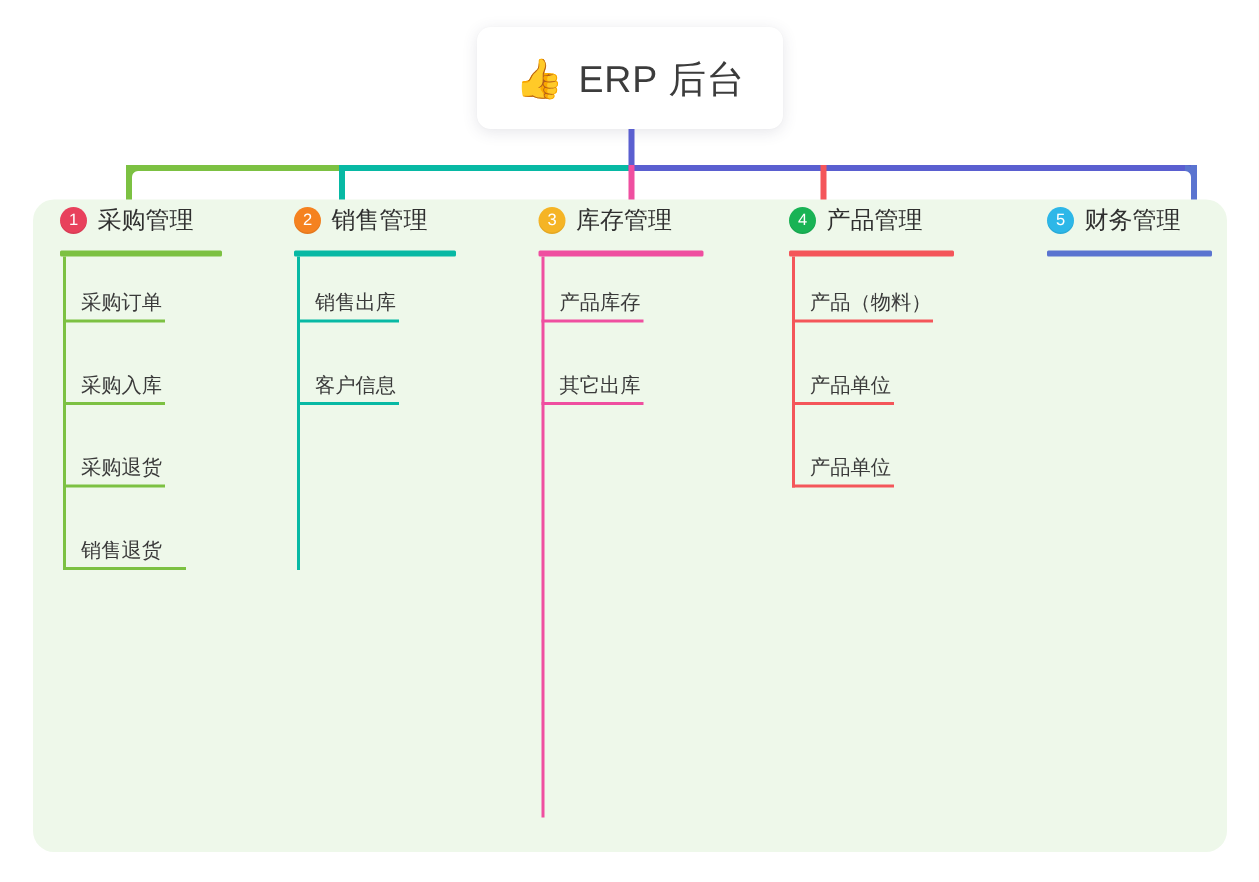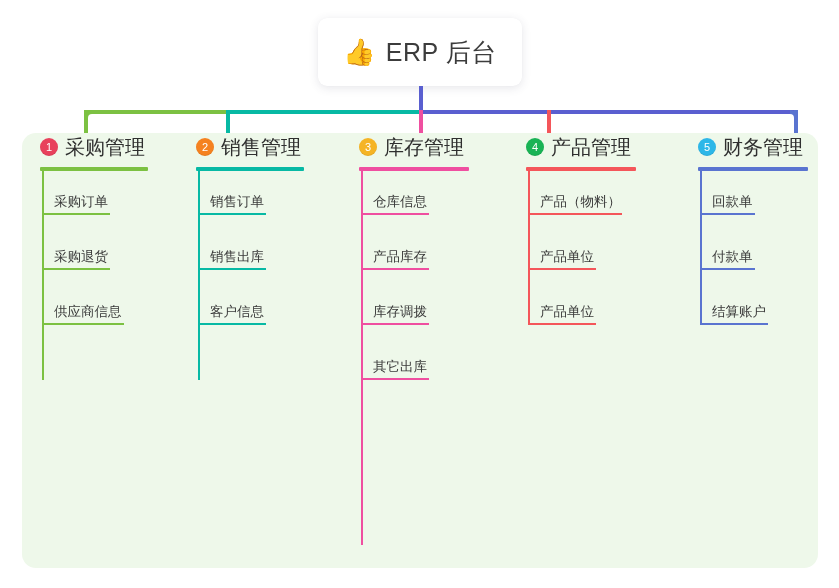--- a/index.html
+++ b/index.html
@@ -73,21 +73,21 @@
     padding-left: 18px;
   }
   .badge {
     width: 18px; height: 18px; border-radius: 50%;
     color: #ffffff; font-size: 11px;
     display: flex; align-items: center; justify-content: center;
     flex: 0 0 auto;
     box-shadow: inset 0 -1px 0 rgba(0,0,0,0.07);
   }
   .col-title {
-    font-size: 20px; color: #2f2f2f; white-space: nowrap;
+    font-size: 16px; color: #2f2f2f; white-space: nowrap;
   }
   .head-rule { height: 4px; margin-top: 6px; border-radius: 1px; }
 
   
   .items { position: relative; margin-top: 0; }
   .spine {
     position: absolute; left: 20px; top: 0; width: 2px;
   }
   .item {
     position: relative;
@@ -136,72 +136,64 @@
             <span class="col-title">采购管理</span>
           </div>
           <div class="head-rule" style="width: 108px; margin-left: 18px; background: rgb(124, 193, 66);"></div>
           <div class="items">
             <div class="spine" style="height: 209px; background: rgb(124, 193, 66);"></div>
             <div class="item">
               <div class="item-label">采购订单</div>
               <div class="item-rule" style="width: 68px; background: rgb(124, 193, 66);"></div>
             </div>
             <div class="item">
+              <div class="item-label">采购入库</div>
+              <div class="item-rule" style="width: 68px; background: rgb(124, 193, 66);"></div>
+            </div>
+            <div class="item">
               <div class="item-label">采购退货</div>
               <div class="item-rule" style="width: 68px; background: rgb(124, 193, 66);"></div>
             </div>
             <div class="item">
-              <div class="item-label">供应商信息</div>
+              <div class="item-label">销售退货</div>
               <div class="item-rule" style="width: 82px; background: rgb(124, 193, 66);"></div>
             </div>
           </div>
         </div>
         <div class="col" style="left: 156px;">
           <div class="col-head">
             <span class="badge" style="background: rgb(245, 130, 32);">2</span>
             <span class="col-title">销售管理</span>
           </div>
           <div class="head-rule" style="width: 108px; margin-left: 18px; background: rgb(7, 185, 164);"></div>
           <div class="items">
             <div class="spine" style="height: 209px; background: rgb(7, 185, 164);"></div>
             <div class="item">
-              <div class="item-label">销售订单</div>
-              <div class="item-rule" style="width: 68px; background: rgb(7, 185, 164);"></div>
-            </div>
-            <div class="item">
               <div class="item-label">销售出库</div>
               <div class="item-rule" style="width: 68px; background: rgb(7, 185, 164);"></div>
             </div>
             <div class="item">
               <div class="item-label">客户信息</div>
               <div class="item-rule" style="width: 68px; background: rgb(7, 185, 164);"></div>
             </div>
           </div>
         </div>
         <div class="col" style="left: 319px;">
           <div class="col-head">
             <span class="badge" style="background: rgb(245, 180, 37);">3</span>
             <span class="col-title">库存管理</span>
           </div>
           <div class="head-rule" style="width: 110px; margin-left: 18px; background: rgb(239, 79, 160);"></div>
           <div class="items">
             <div class="spine" style="height: 374px; background: rgb(239, 79, 160);"></div>
             <div class="item">
-              <div class="item-label">仓库信息</div>
-              <div class="item-rule" style="width: 68px; background: rgb(239, 79, 160);"></div>
-            </div>
-            <div class="item">
               <div class="item-label">产品库存</div>
               <div class="item-rule" style="width: 68px; background: rgb(239, 79, 160);"></div>
             </div>
             <div class="item">
-              <div class="item-label">库存调拨</div>
-              <div class="item-rule" style="width: 68px; background: rgb(239, 79, 160);"></div>
-            </div>
-            <div class="item">
               <div class="item-label">其它出库</div>
               <div class="item-rule" style="width: 68px; background: rgb(239, 79, 160);"></div>
             </div>
           </div>
         </div>
         <div class="col" style="left: 486px;">
           <div class="col-head">
             <span class="badge" style="background: rgb(25, 179, 85);">4</span>
             <span class="col-title">产品管理</span>
           </div>
@@ -221,32 +213,17 @@
               <div class="item-rule" style="width: 68px; background: rgb(244, 86, 90);"></div>
             </div>
           </div>
         </div>
         <div class="col" style="left: 658px;">
           <div class="col-head">
             <span class="badge" style="background: rgb(45, 183, 232);">5</span>
             <span class="col-title">财务管理</span>
           </div>
           <div class="head-rule" style="width: 110px; margin-left: 18px; background: rgb(90, 116, 208);"></div>
-          <div class="items">
-            <div class="spine" style="height: 154px; background: rgb(90, 116, 208);"></div>
-            <div class="item">
-              <div class="item-label">回款单</div>
-              <div class="item-rule" style="width: 55px; background: rgb(90, 116, 208);"></div>
-            </div>
-            <div class="item">
-              <div class="item-label">付款单</div>
-              <div class="item-rule" style="width: 55px; background: rgb(90, 116, 208);"></div>
-            </div>
-            <div class="item">
-              <div class="item-label">结算账户</div>
-              <div class="item-rule" style="width: 68px; background: rgb(90, 116, 208);"></div>
-            </div>
-          </div>
         </div>
       </div>
   </div>
 
 </div>
 
 </body></html>

